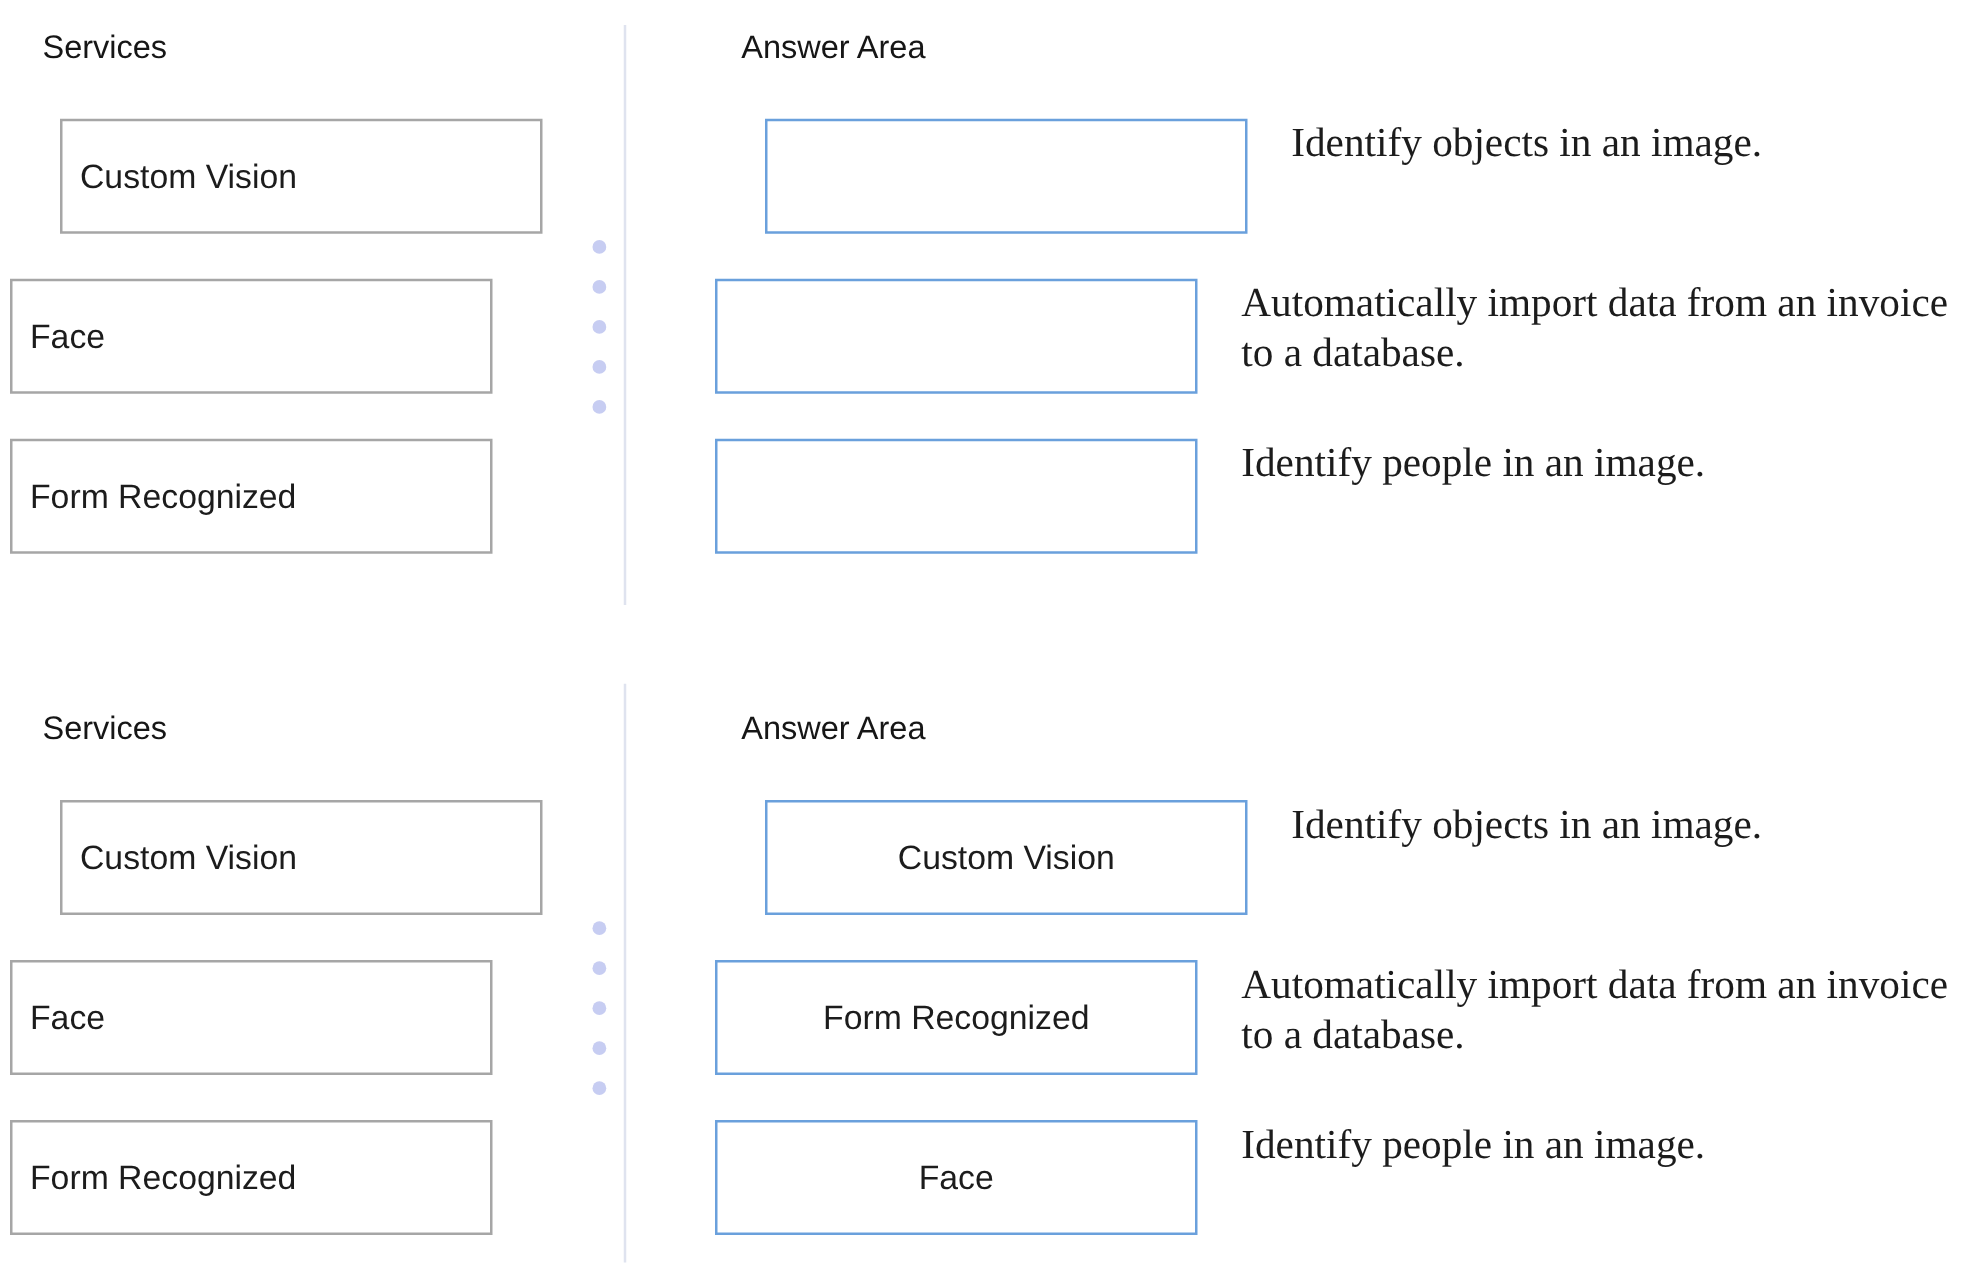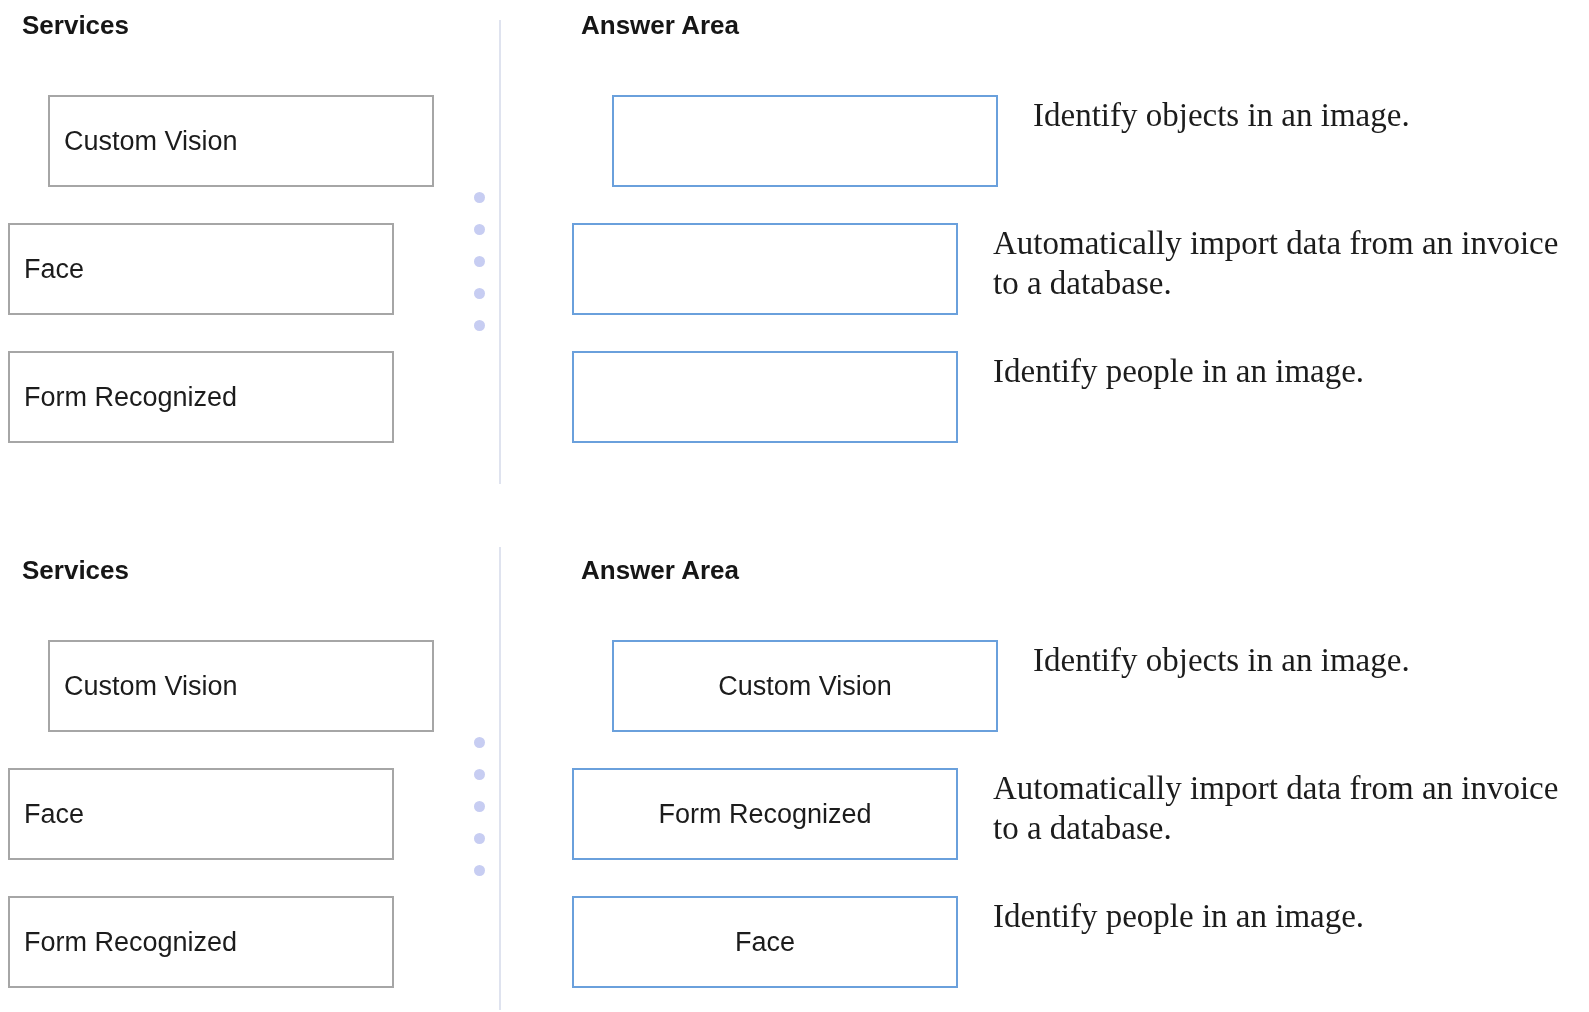--- a/index.html
+++ b/index.html
@@ -20,23 +20,23 @@
     left: 0;
     width: 1589px;
     height: 467px;
   }
   #panel-top { top: 0; }
   #panel-bottom { top: 545px; }
 
   .heading {
     position: absolute;
     top: 9px;
-    margin: 0;
+    margin: 12px;
     font-size: 26px;
-    font-weight: bold;
+    font-weight: normal;
     line-height: 32px;
     color: #161616;
   }
   .heading-services { left: 22px; }
   .heading-answer  { left: 581px; }
 
   .service-box {
     position: absolute;
     left: 8px;
     width: 386px;

